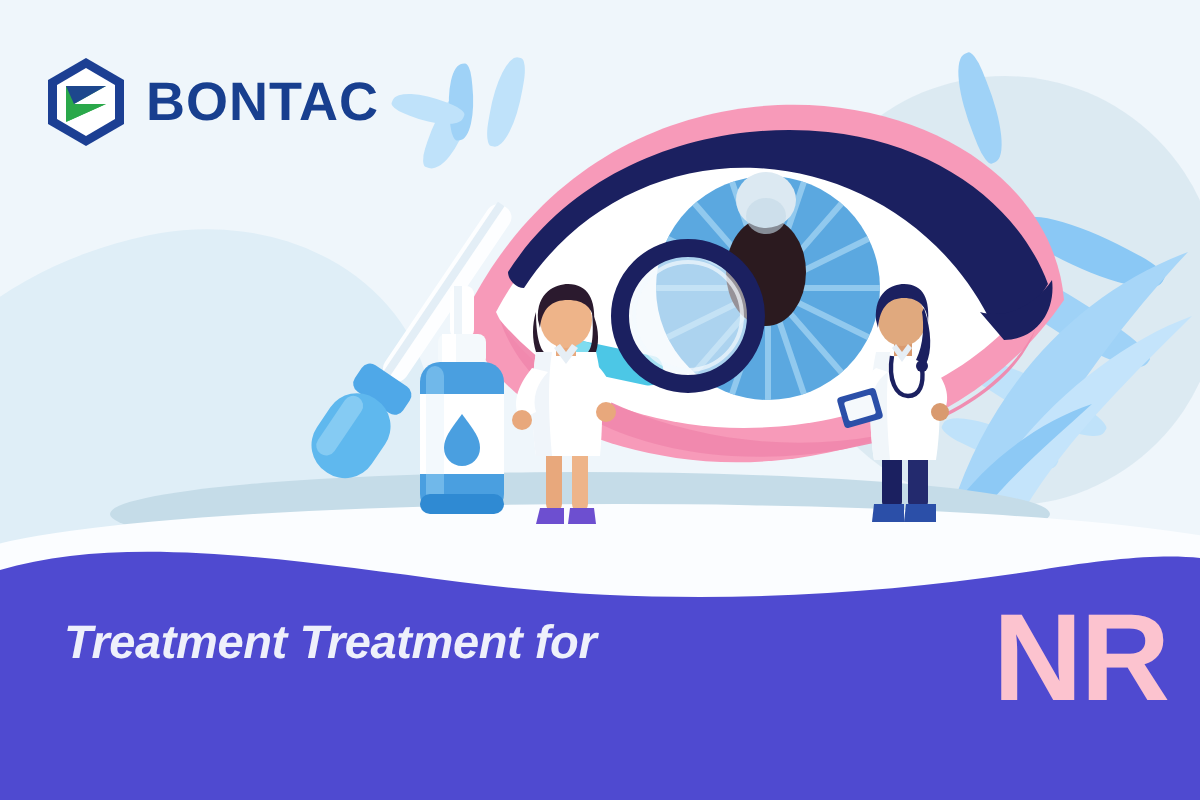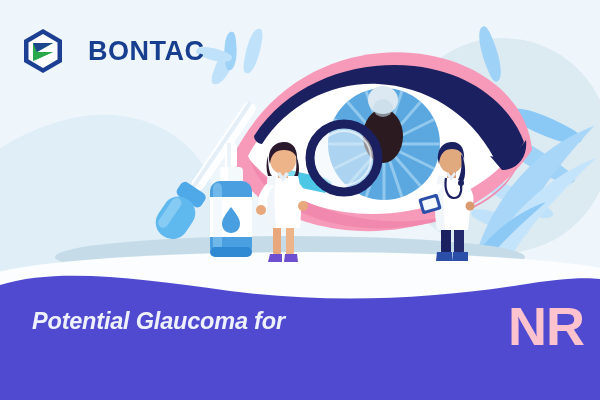--- a/index.html
+++ b/index.html
@@ -49,21 +49,21 @@
   }
   .leaf.pale { background: #bfe2fa; }
   .leaf.deep { background: #8ac8f5; }
 
   
   .logo-wrap {
     position: absolute;
     left: 22px; top: 28px;
     display: flex;
     align-items: center;
-    gap: 24px;
+    gap: 9px;
     z-index: 30;
   }
   .logo-mark { width: 42px; height: 46px; display: block; }
   .logo-text {
     font-size: 27px;
     font-weight: 700;
     letter-spacing: 0.5px;
     color: #183f8f;
     line-height: 1;
     position: relative;
@@ -137,21 +137,21 @@
     font-weight: 700;
     font-style: italic;
     color: #eef0fb;
     line-height: 1.27;
     letter-spacing: -0.2px;
   }
   .banner-title .line { display: block; white-space: nowrap; }
   .banner-nr {
     position: absolute;
     right: 16px; top: 34px;
-    font-size: 54px;
+    font-size: 62px;
     font-weight: 700;
     color: #fcc3cf;
     line-height: 1;
     letter-spacing: -1px;
   }
 </style>
 </head>
 <body>
 
 <div id="canvas">
@@ -332,19 +332,19 @@
 
     <path d="M28 34 L33 41 L38 34 L36 32 L33 36 L30 32 Z" fill="#e6eef5"></path>
   </svg>
 
   <div class="banner">
     <svg class="banner-shape" viewBox="0 0 600 135" preserveAspectRatio="none">
       <path d="M0 20 C 60 2, 140 14, 230 26 C 330 39, 430 34, 520 20 C 556 14, 582 12, 600 14 L600 135 L0 135 Z" fill="#4f4ad0"></path>
     </svg>
     <div class="banner-inner">
       <div class="banner-title">
-        <span class="line">Potential Glaucoma for</span>
+        <span class="line">Treatment Treatment for</span>
       </div>
       <div class="banner-nr">NR</div>
     </div>
   </div>
 
 </div>
 
 </body></html>

